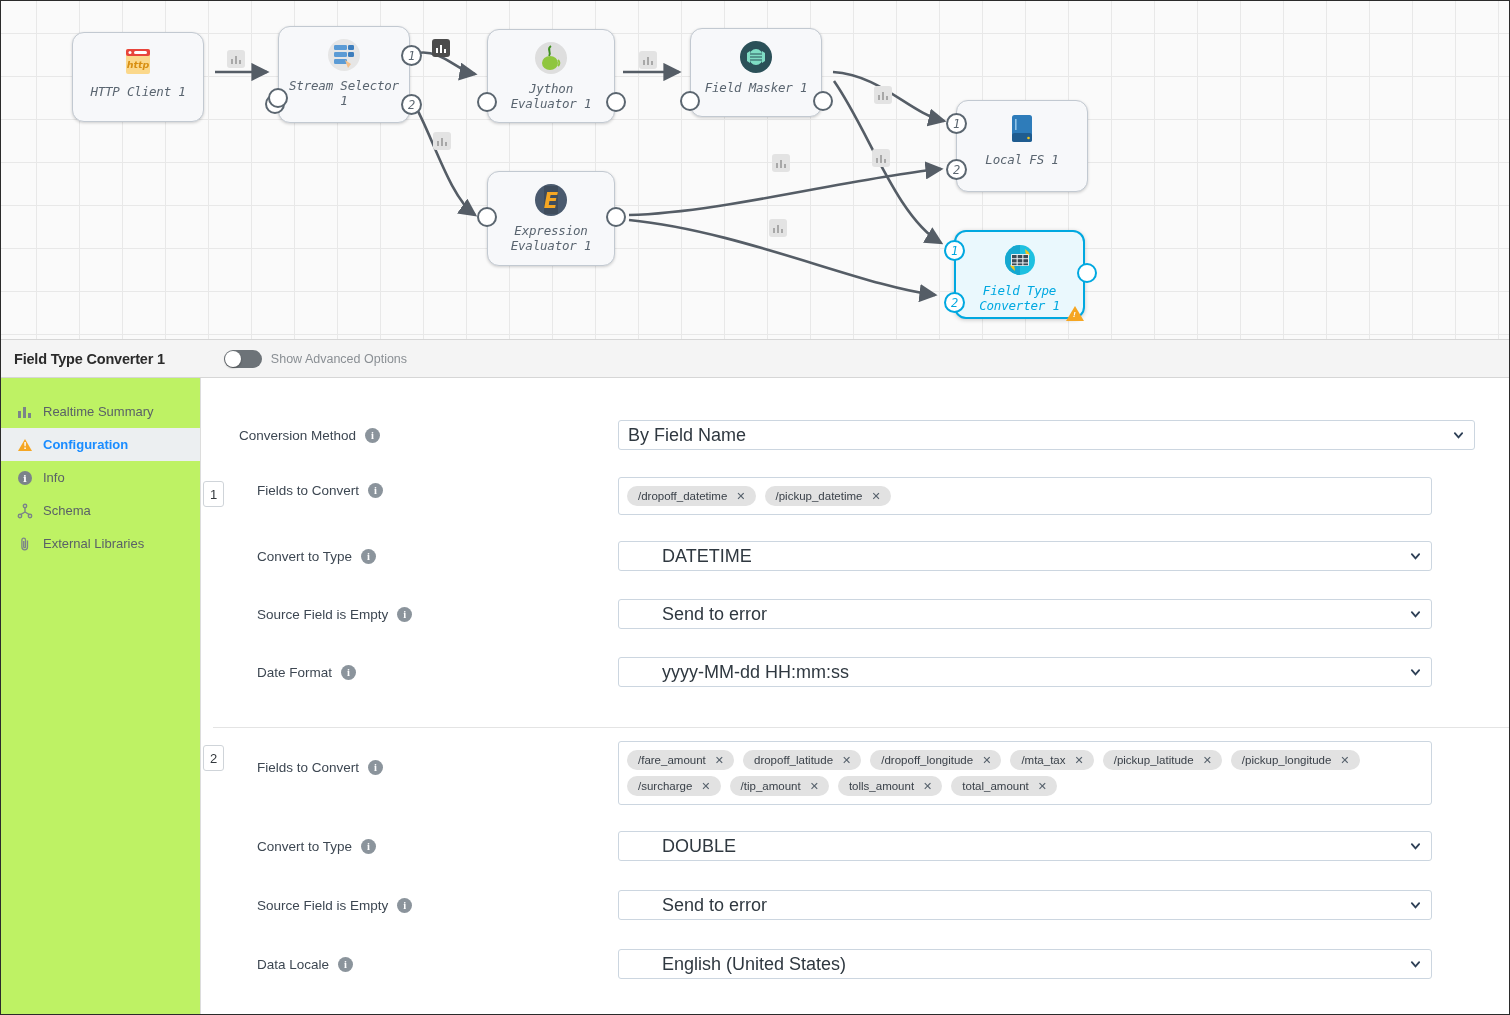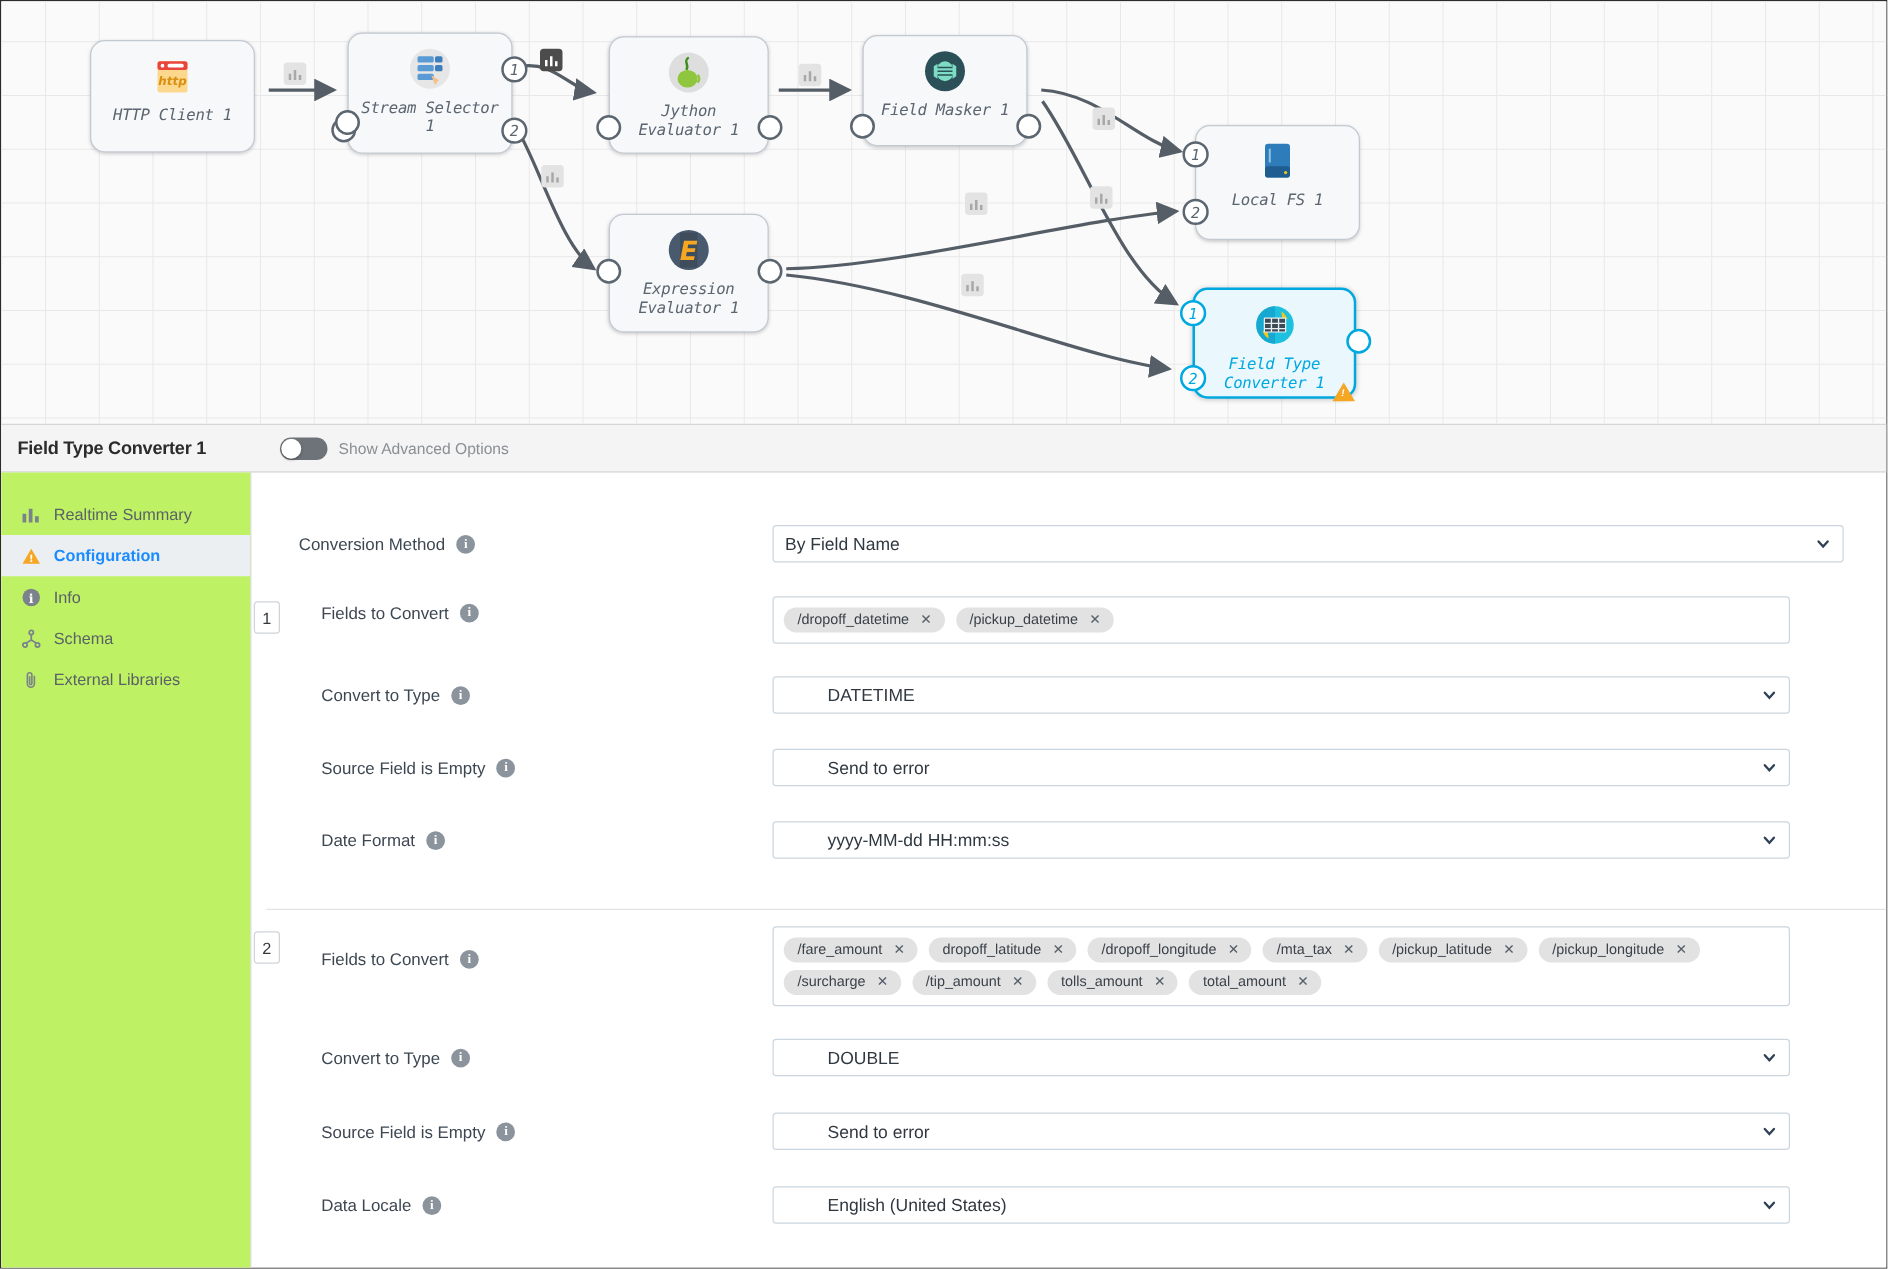--- a/index.html
+++ b/index.html
@@ -166,21 +166,21 @@
   .info-ico {
     width:15px;height:15px;border-radius:50%;background:#8b949c;
     color:#fff;font-size:10.5px;font-weight:bold;line-height:15px;
     text-align:center; font-family:"Liberation Serif",serif; flex-shrink:0;
   }
   .ctl { flex:1; padding-right:10px; }
 
   .sel {
     height:30px; border:1px solid #ccd6e0; border-radius:3px; background:#fff;
     display:flex; align-items:center; padding:0 9px;
-    font-size:14px; color:#2f3840; position:relative;
+    font-size:18px; color:#2f3840; position:relative;
   }
   .sel .chev {
     position:absolute; right:10px; top:50%; transform:translateY(-50%);
     width:11px; height:11px;
   }
   .w-full { width:857px; }
   .w-main { width:814px;padding-left:43px; }
 
   .chipbox {
     min-height:38px; border:1px solid #ccd6e0; border-radius:3px; background:#fff;

